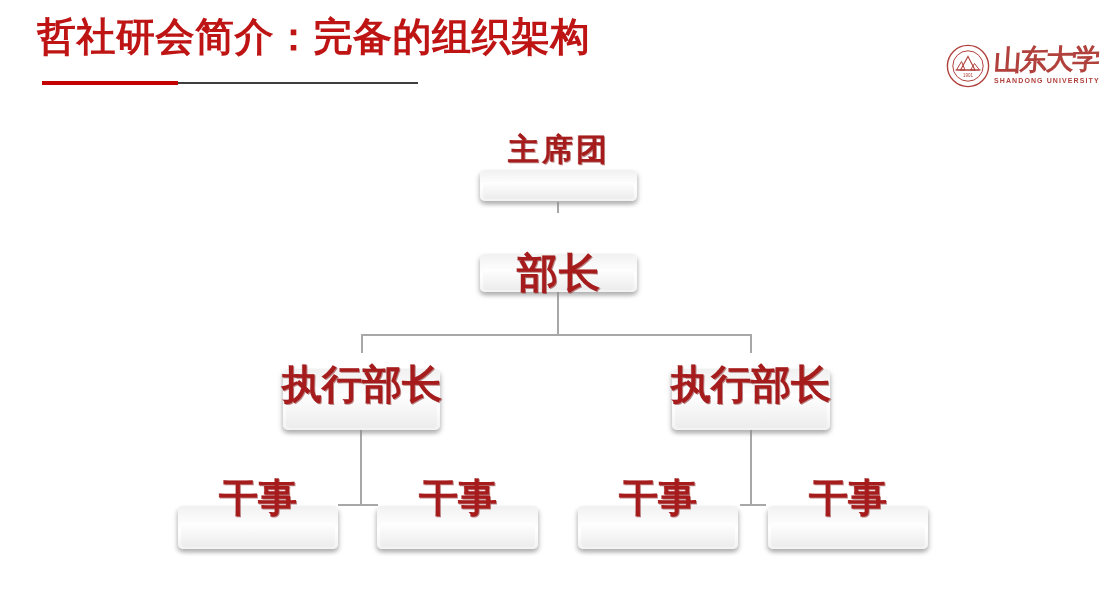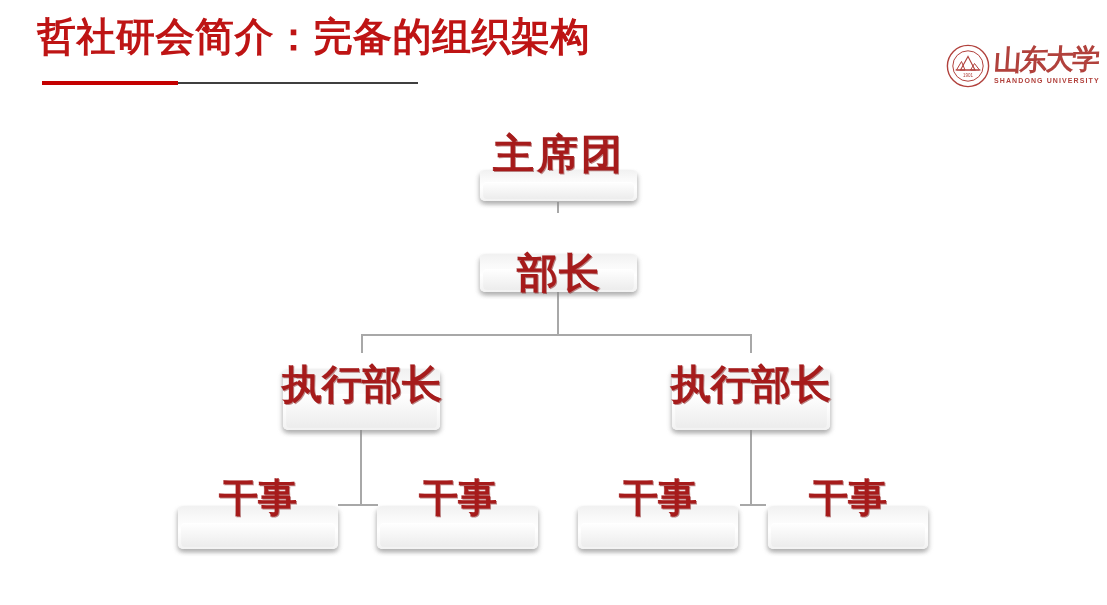--- a/index.html
+++ b/index.html
@@ -58,21 +58,21 @@
   .box-root     {left:480px;top:170px;width:157px;height:31px;}
   .box-minister {left:480px;top:254px;width:157px;height:38px;}
   .box-exec-l   {left:283px;top:369px;width:157px;height:61px;}
   .box-exec-r   {left:672px;top:369px;width:158px;height:61px;}
   .box-off-1    {left:178px;top:506px;width:160px;height:43px;}
   .box-off-2    {left:377px;top:506px;width:161px;height:43px;}
   .box-off-3    {left:578px;top:506px;width:160px;height:43px;}
   .box-off-4    {left:768px;top:506px;width:160px;height:43px;}
 
   
-  .lbl-root     {left:559px;top:134px;font-size:41px;letter-spacing:3px;}
+  .lbl-root     {left:559px;top:134px;font-size:31px;letter-spacing:3px;}
   .lbl-minister {left:559px;top:225px;font-size:41px;letter-spacing:1px;margin-top:28px;}
   .lbl-exec-l   {left:362px;top:365px;font-size:40px;}
   .lbl-exec-r   {left:751px;top:365px;font-size:40px;}
   .lbl-off-1    {left:258px;top:478px;font-size:39px;}
   .lbl-off-2    {left:458px;top:478px;font-size:39px;}
   .lbl-off-3    {left:658px;top:478px;font-size:39px;}
   .lbl-off-4    {left:848px;top:478px;font-size:39px;}
 
   
   .c-root-stub   {left:557px;top:202px;width:2px;height:11px;}

